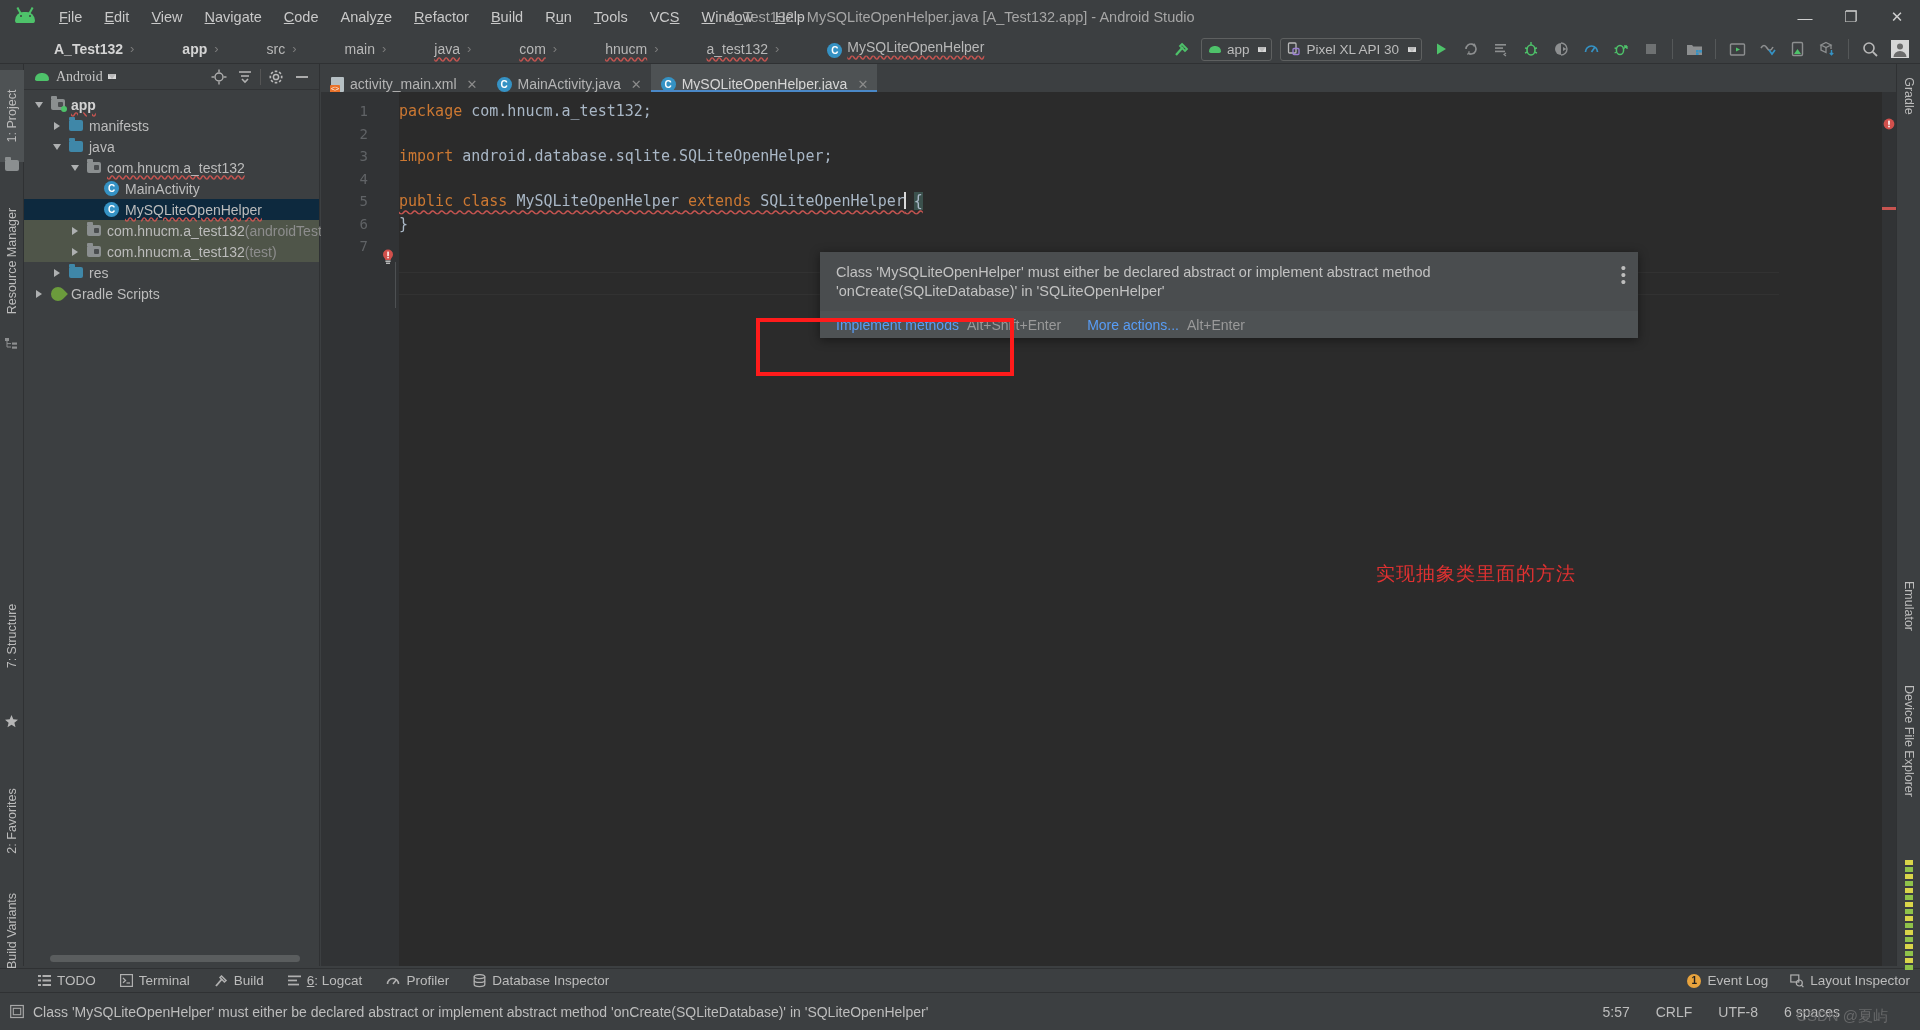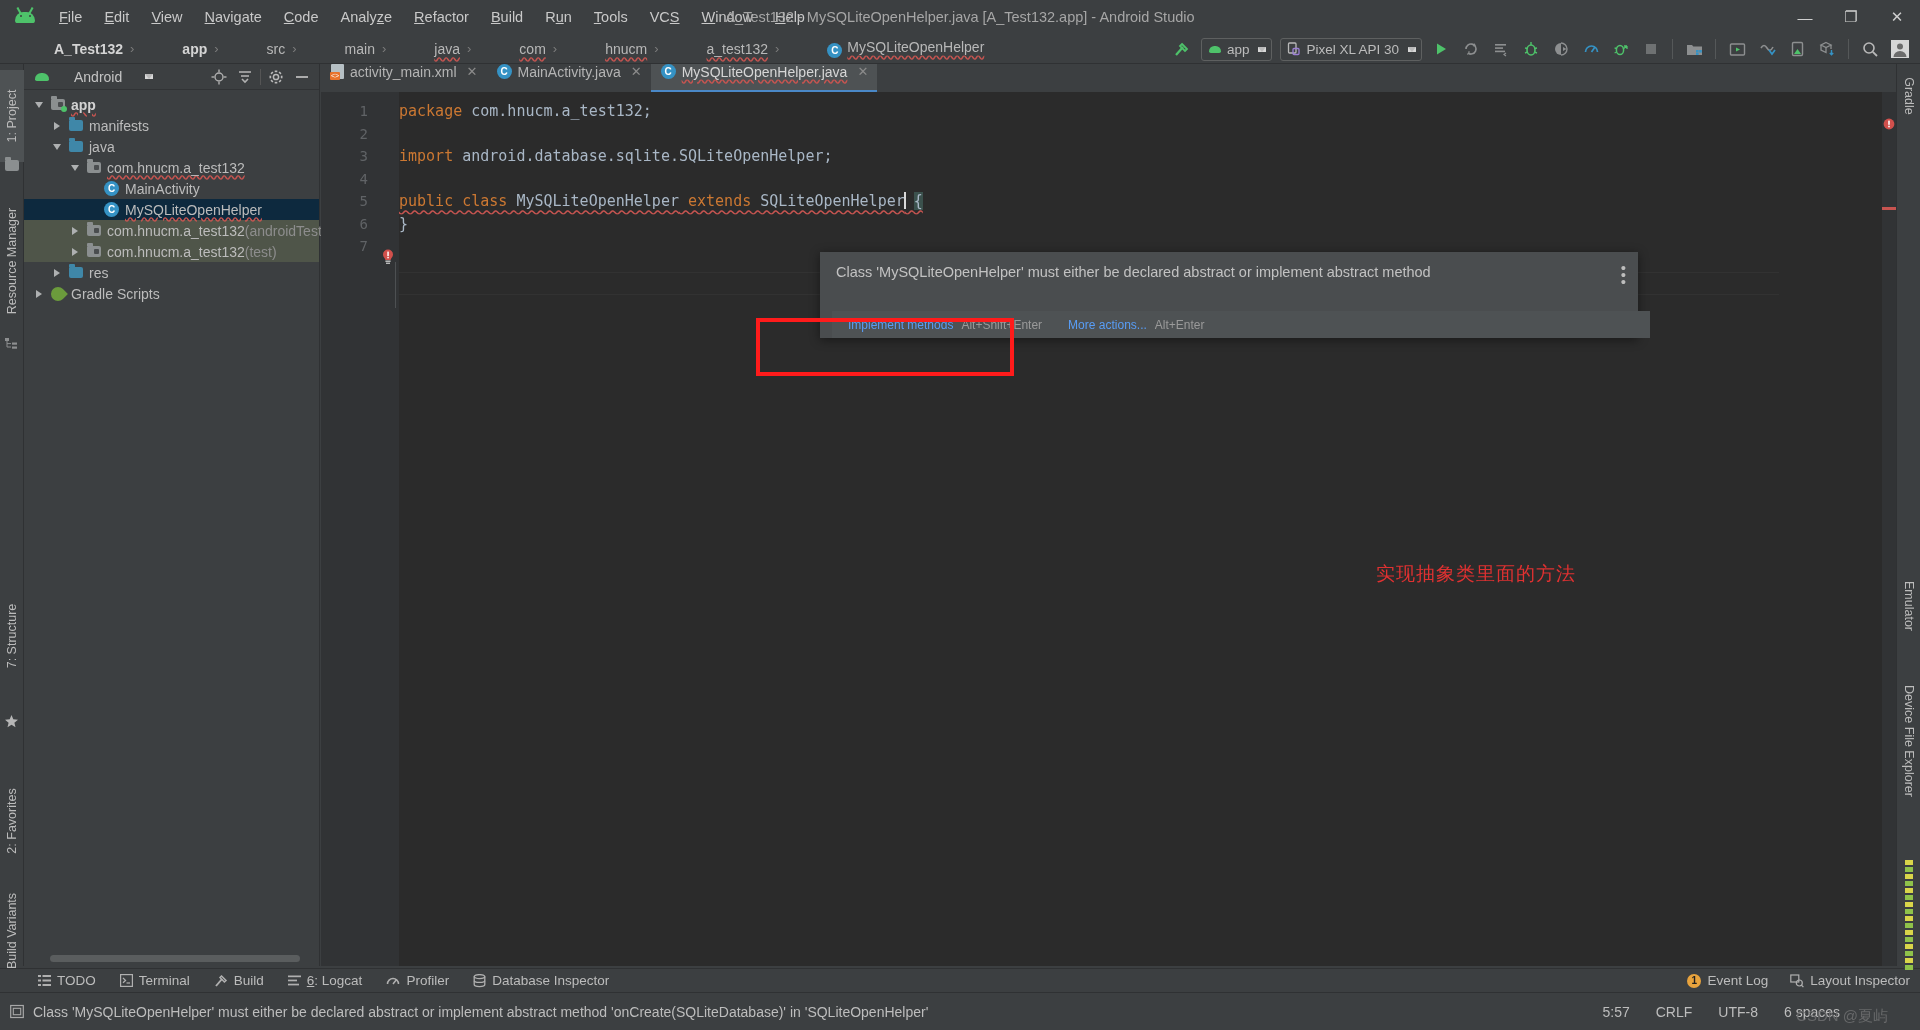--- a/index.html
+++ b/index.html
@@ -86,22 +86,23 @@
     position:absolute; right:0; top:64px; width:24px; height:902px;
     background:#3c3f41; border-left:1px solid #2f3133;
   }
 
   
   .projpanel{
     position:absolute; left:24px; top:64px; width:296px; height:902px;
     background:#3c3f41; border-right:1px solid #2f3133;
   }
   .projhead{
-    height:26px; display:flex; align-items:center; padding-left:10px; gap:24px;
+    height:26px; display:flex; align-items:center; padding-left:10px; gap:6px;
     border-bottom:1px solid #313335;
+    font-family:Liberation Serif, serif;
   }
   .projhead .lbl{ font-size:14px; color:#c4c4c4; }
   .projhead .caret{ width:0;height:0;border-left:4px solid transparent;border-right:4px solid transparent;border-top:5px solid #b9b9b9;}
   .projhead-icons{ position:absolute; right:6px; top:3px; display:flex; align-items:center; gap:4px;}
   .pi{ width:22px;height:20px;display:flex;align-items:center;justify-content:center;}
   .tree{ padding-top:4px; font-size:14px; }
   .trow{
     height:21px; display:flex; align-items:center; white-space:nowrap; padding-right:4px;
   }
   .trow.sel{ background:#0d293e; }
@@ -122,21 +123,21 @@
   .tlabel.b{ font-weight:bold; color:#d2d2d2; }
   .tlabel.sq{ text-decoration: underline; text-decoration-style:wavy; text-decoration-color:#c75450; text-underline-offset:2px;}
   .tdim{ color:#8d8d8d; }
   .gradle-ic{ width:14px;height:14px;background:#6b9b3c;border-radius:50% 0 50% 50%; transform:rotate(45deg);}
   .hscroll{ position:absolute; left:26px; bottom:4px; width:250px; height:7px; background:#5a5d5e; border-radius:4px;}
 
   
   .editorwrap{ position:absolute; left:321px; top:64px; width:1575px; height:902px; background:#2b2b2b;}
   .tabstrip{ height:28px; background:#3c3f41; display:flex; align-items:stretch; }
   .etab{
-    display:flex;align-items:flex-start; gap:6px; padding:0 9px 0 10px;
+    display:flex;align-items:flex-end; gap:6px; padding:0 9px 0 10px;
     font-size:14px; color:#b4b4b4; position:relative; cursor:default;
   }
   .etab.active{ background:#4e5254; color:#d6d6d6; }
   .etab.active:after{ content:""; position:absolute; left:0;right:0;bottom:0;height:2px;background:#4a88c7;}
   .etab .x{ color:#8b8b8b; font-size:13px; margin-left:4px;}
   .xmlicon{ width:13px;height:15px; background:#b6c0c4; position:relative; border-radius:1px;}
   .xmlicon:after{ content:"<>"; position:absolute; left:-1px; bottom:-1px; font-size:7px; color:#fff;
                   background:#e8722a; padding:0 1px; border-radius:1px; line-height:8px;}
   .tab-sq{ text-decoration:underline; text-decoration-style:wavy; text-decoration-color:#c75450; text-underline-offset:2px;}
 
@@ -171,22 +172,22 @@
   
   .popup{
     position:absolute; left:820px; top:252px; width:818px; height:86px;
     background:#4a4d4f; box-shadow:0 2px 10px rgba(0,0,0,.45);
   }
   .popup-msg{
     padding:11px 40px 6px 16px; font-size:14.5px; color:#c2c2c2; line-height:19px;
   }
   .popup-dots{ position:absolute; right:12px; top:12px; color:#bdbdbd; font-size:15px; letter-spacing:0; line-height:7px;}
   .popup-actions{
-    position:absolute; left:12px; bottom:0; width:818px; height:27px; background:#4e5254;
-    display:flex; align-items:center; padding-left:16px; gap:0; font-size:12px;
+    position:absolute; left:0; bottom:0; width:818px; height:27px; background:#4e5254;
+    display:flex; align-items:center; padding-left:16px; gap:0; font-size:14px;
   }
   .act-link{ color:#589df6; }
   .act-key{ color:#9a9a9a; margin-left:8px; }
   .act-gap{ width:26px; }
   .redbox{
     position:absolute; left:756px; top:318px; width:258px; height:58px;
     border:4px solid #ff1b1b;
   }
 
   
@@ -656,20 +657,21 @@
       </div>
     </div>
 
     <div class="cn-annot">实现抽象类里面的方法</div>
 
   </div>
 
   <div class="popup">
     <div class="popup-msg">
       <div>Class 'MySQLiteOpenHelper' must either be declared abstract or implement abstract method</div>
+      <div>'onCreate(SQLiteDatabase)' in 'SQLiteOpenHelper'</div>
     </div>
     <div class="popup-dots">
       <div>•</div>
         <div>•</div>
         <div>•</div>
     </div>
     <div class="popup-actions">
       <span class="act-link">Implement methods</span>
       <span class="act-key">Alt+Shift+Enter</span>
       <span class="act-gap"></span>

